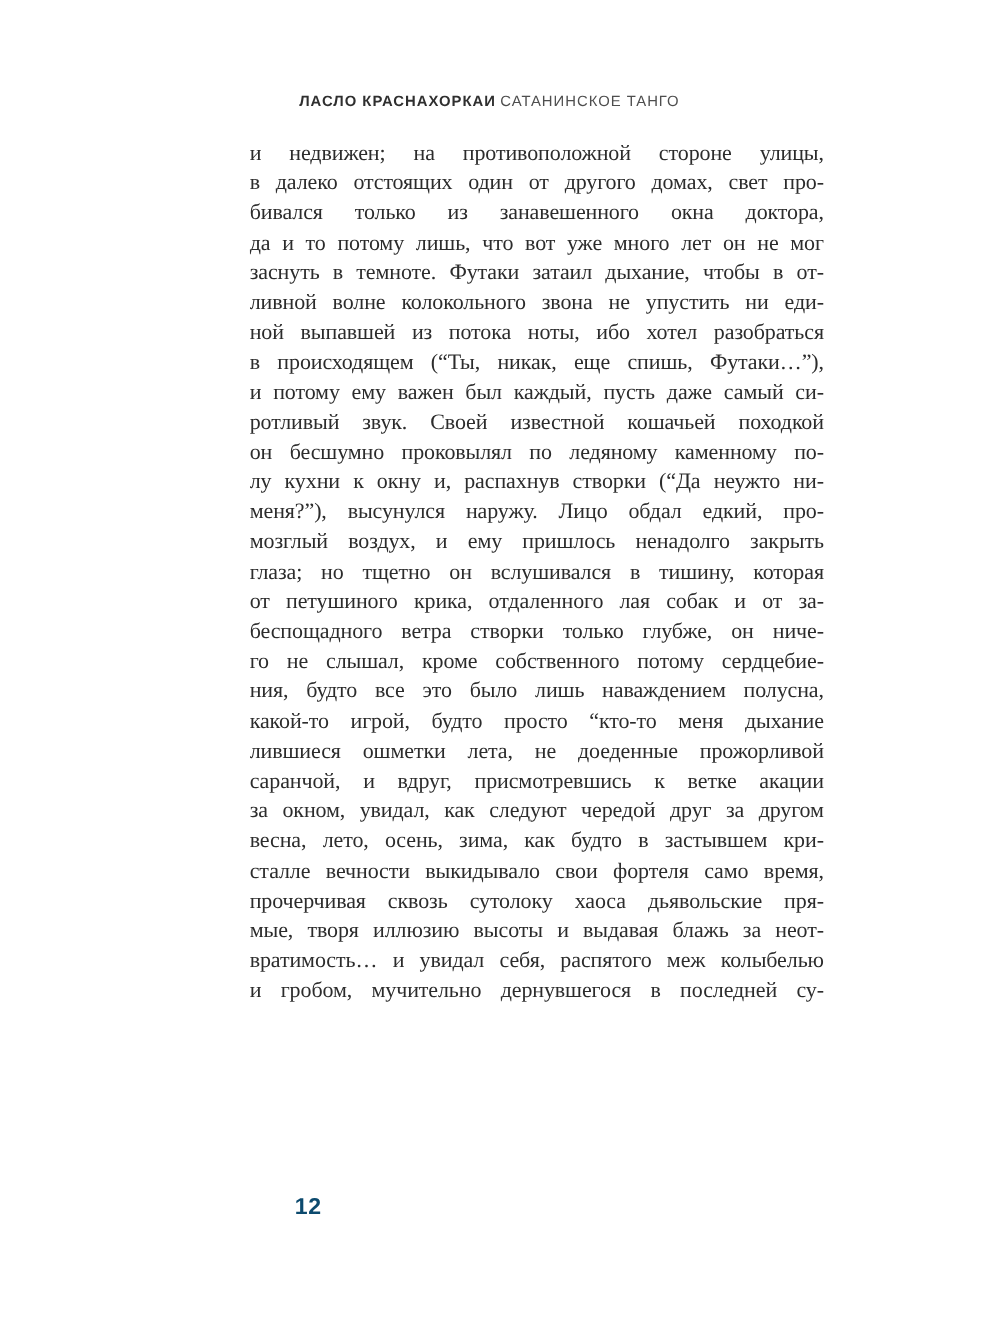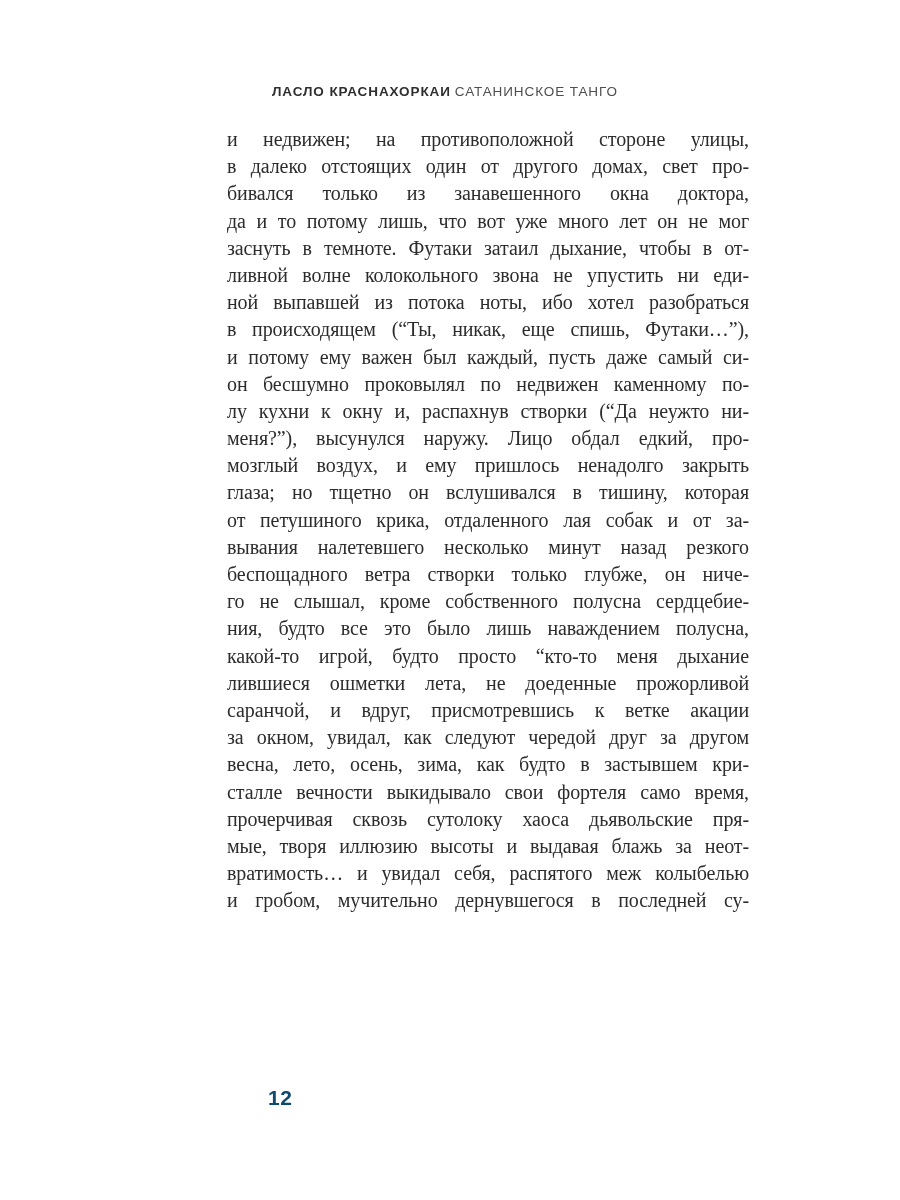--- a/index.html
+++ b/index.html
@@ -74,29 +74,29 @@
   <div class="body-text">
     <div class="bodyline">и недвижен; на противоположной стороне улицы,</div>
     <div class="bodyline">в далеко отстоящих один от другого домах, свет про-</div>
     <div class="bodyline">бивался только из занавешенного окна доктора,</div>
     <div class="bodyline">да и то потому лишь, что вот уже много лет он не мог</div>
     <div class="bodyline">заснуть в темноте. Футаки затаил дыхание, чтобы в от-</div>
     <div class="bodyline">ливной волне колокольного звона не упустить ни еди-</div>
     <div class="bodyline">ной выпавшей из потока ноты, ибо хотел разобраться</div>
     <div class="bodyline">в происходящем (“Ты, никак, еще спишь, Футаки…”),</div>
     <div class="bodyline">и потому ему важен был каждый, пусть даже самый си-</div>
-    <div class="bodyline">он бесшумно проковылял по недвижен каменному по-</div>
+    <div class="bodyline">ротливый звук. Своей известной кошачьей походкой</div>
+    <div class="bodyline">он бесшумно проковылял по ледяному каменному по-</div>
     <div class="bodyline">лу кухни к окну и, распахнув створки (“Да неужто ни-</div>
     <div class="bodyline">меня?”), высунулся наружу. Лицо обдал едкий, про-</div>
     <div class="bodyline">мозглый воздух, и ему пришлось ненадолго закрыть</div>
     <div class="bodyline">глаза; но тщетно он вслушивался в тишину, которая</div>
     <div class="bodyline">от петушиного крика, отдаленного лая собак и от за-</div>
-    <div class="bodyline">вывания налетевшего несколько минут назад резкого</div>
     <div class="bodyline">беспощадного ветра створки только глубже, он ниче-</div>
-    <div class="bodyline">го не слышал, кроме собственного полусна сердцебие-</div>
+    <div class="bodyline">го не слышал, кроме собственного потому сердцебие-</div>
     <div class="bodyline">ния, будто все это было лишь наваждением полусна,</div>
     <div class="bodyline">какой-то игрой, будто просто “кто-то меня дыхание</div>
     <div class="bodyline">лившиеся ошметки лета, не доеденные прожорливой</div>
     <div class="bodyline">саранчой, и вдруг, присмотревшись к ветке акации</div>
     <div class="bodyline">за окном, увидал, как следуют чередой друг за другом</div>
     <div class="bodyline">весна, лето, осень, зима, как будто в застывшем кри-</div>
     <div class="bodyline">сталле вечности выкидывало свои фортеля само время,</div>
     <div class="bodyline">прочерчивая сквозь сутолоку хаоса дьявольские пря-</div>
     <div class="bodyline">мые, творя иллюзию высоты и выдавая блажь за неот-</div>
     <div class="bodyline">вратимость… и увидал себя, распятого меж колыбелью</div>

